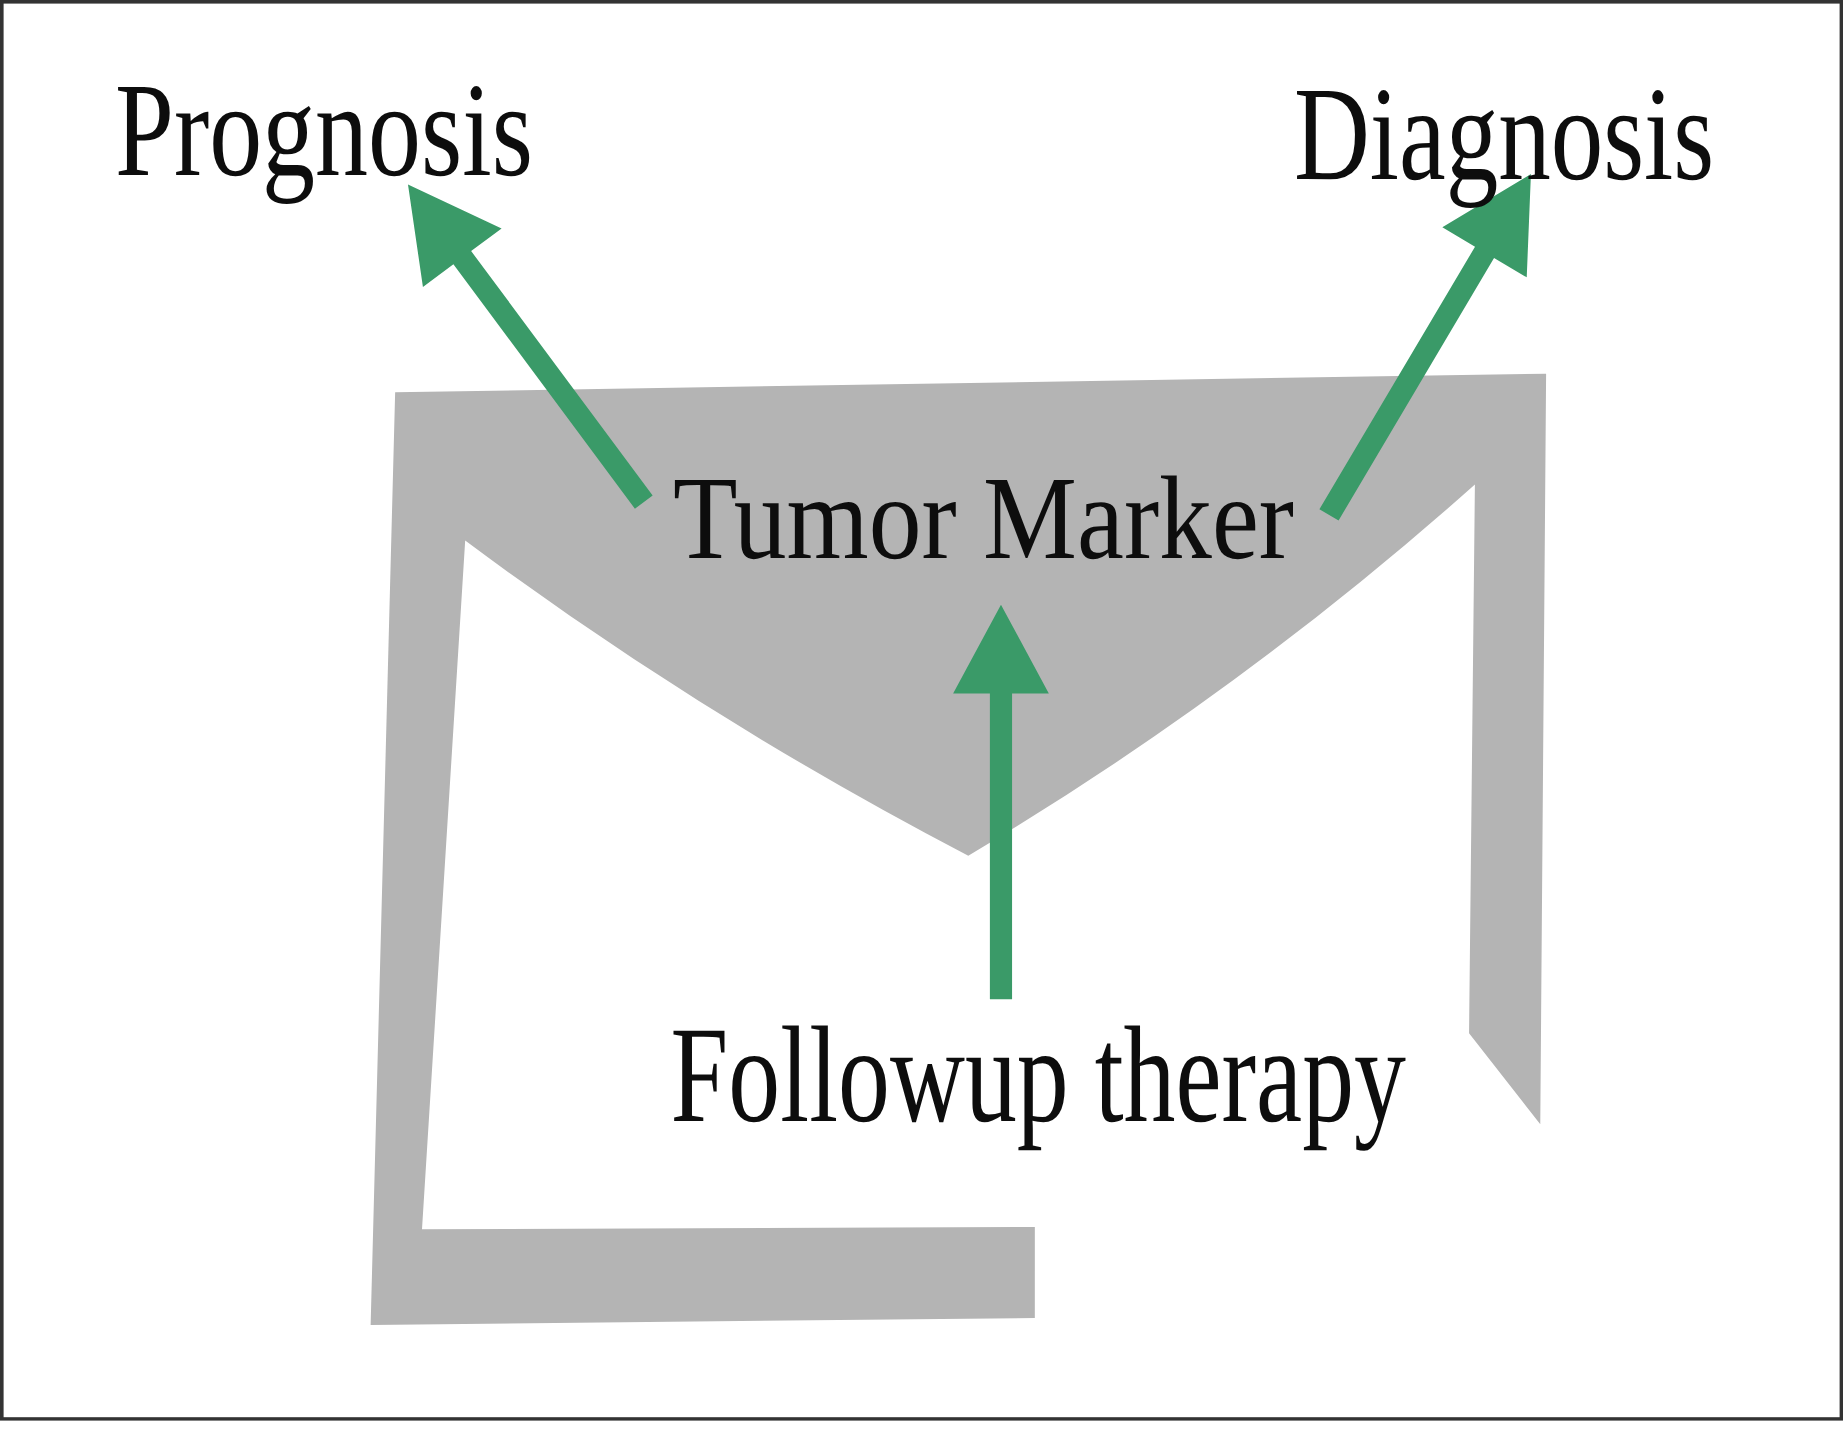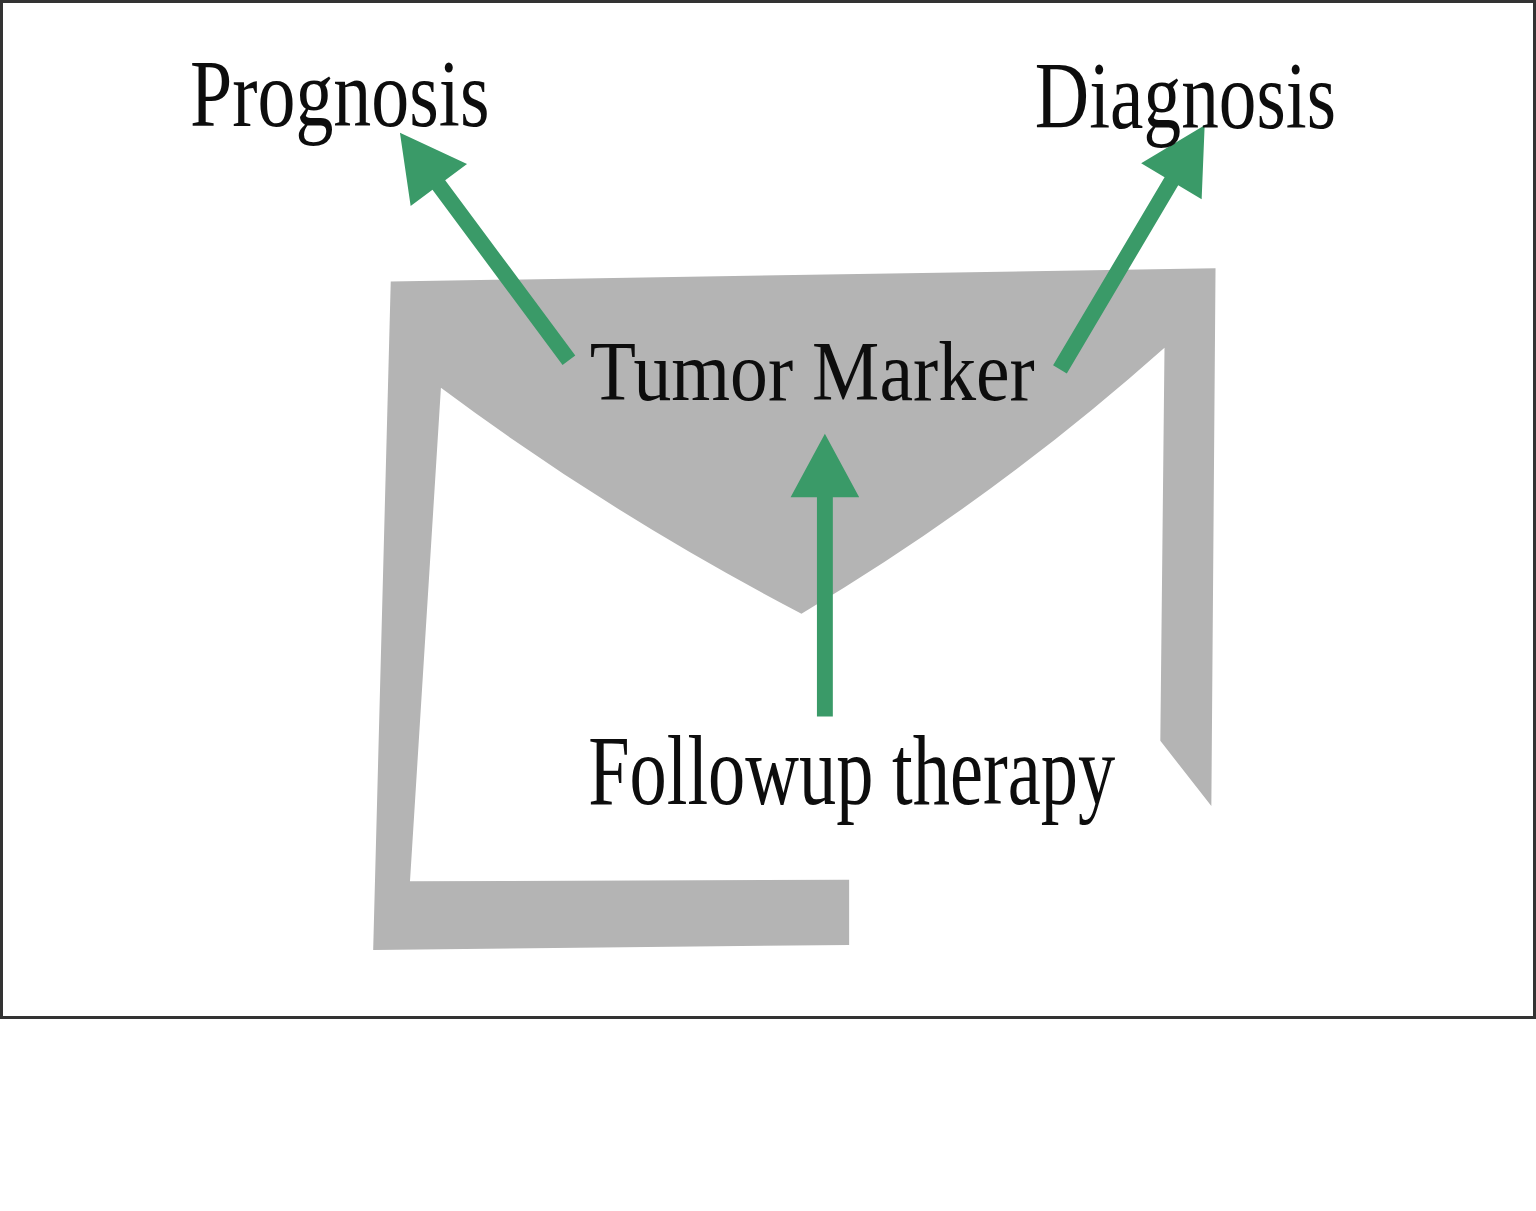--- a/index.html
+++ b/index.html
@@ -3,21 +3,21 @@
 <meta charset="utf-8">
 <style>
   html, body {
     margin: 0;
     padding: 0;
     background: #ffffff;
   }
   .canvas {
     position: relative;
     width: 1536px;
-    height: 1019px;
+    height: 1184px;
     box-sizing: border-box;
     background: #ffffff;
     border: 3px solid #333333;
     overflow: hidden;
   }
   .canvas svg {
     display: block;
     width: 100%;
     height: 100%;
   }

